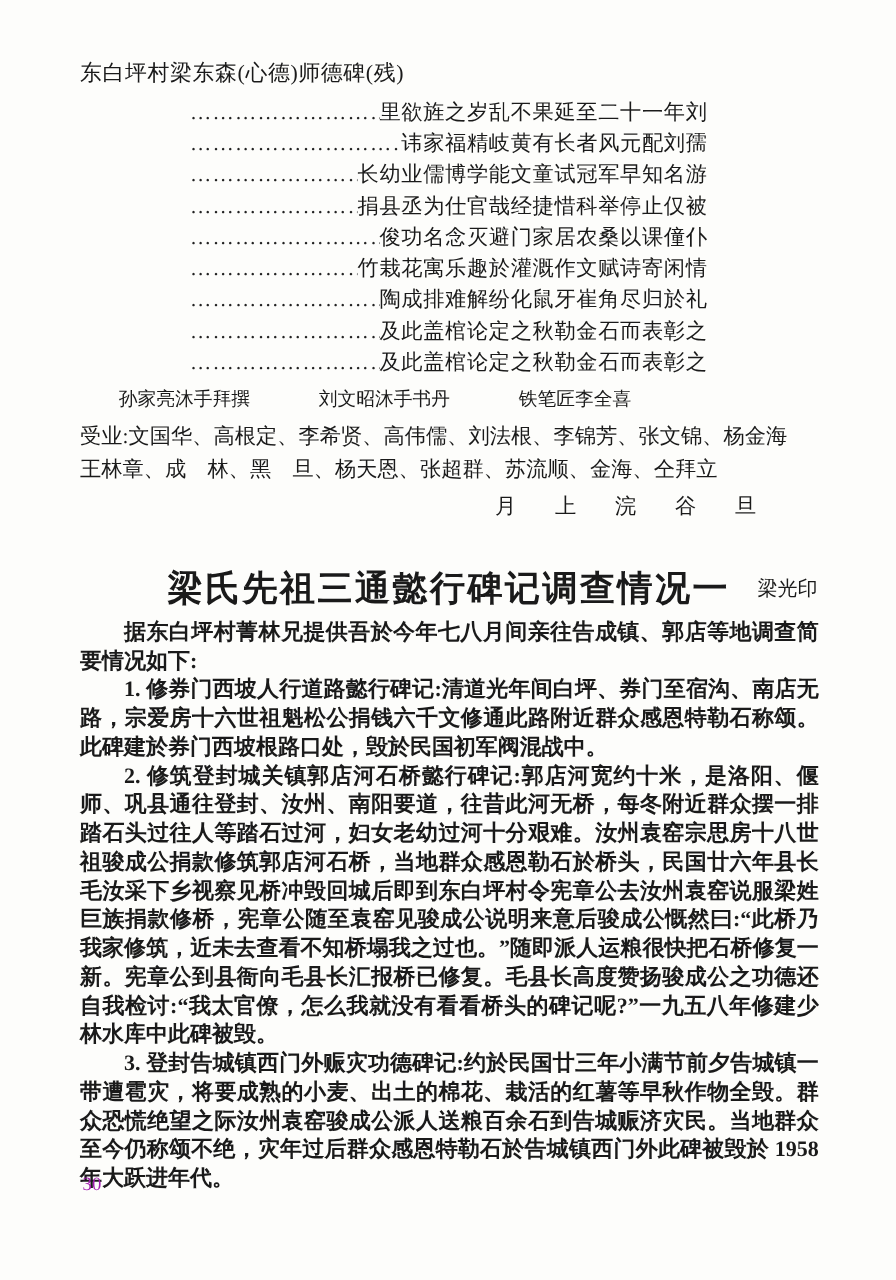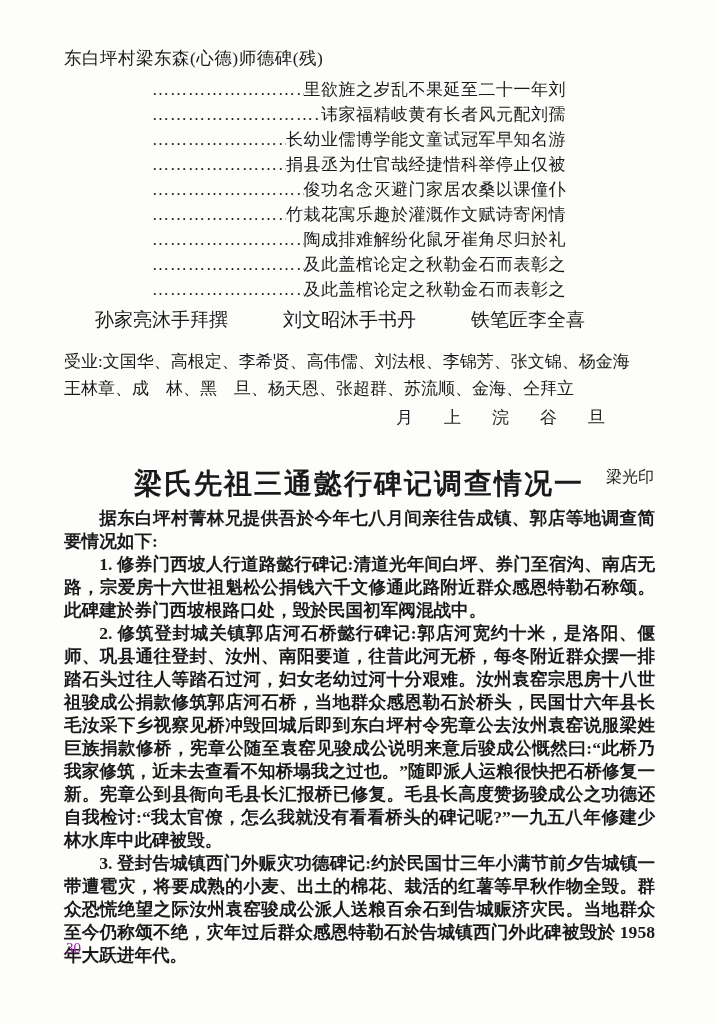--- a/index.html
+++ b/index.html
@@ -35,43 +35,43 @@
     text-align:right;
     letter-spacing:1px;
     color:#222;
   }
   .dtext { flex:0 0 auto; white-space:nowrap; letter-spacing:0.5px; }
 
   .signatories {
     display:flex;
     margin:6px 0 0 31px;
     column-gap:55px;
-    font-size:19px;
+    font-size:15px;
     line-height:24px;
   }
   .students {
-    margin-top:16px;
+    margin-top:3px;
     font-size:17px;
     line-height:27px;
   }
   .srow { white-space:nowrap; }
   .date-line {
     text-align:right;
     padding-right:43px;
     font-size:17px;
     letter-spacing:7px;
     line-height:27px;
     margin-top:2px;
   }
 
   
   .article { margin-top:0; }
   .article-title-row {
     display:flex;
-    align-items:flex-start;
+    align-items:center;
     margin:36px 0 0 70px;
     column-gap:22px;
   }
   .article-title {
     font-family:"Liberation Sans","DejaVu Sans",sans-serif;
     font-weight:bold;
     font-size:28px;
     letter-spacing:2px;
     white-space:nowrap;
     line-height:34px;

